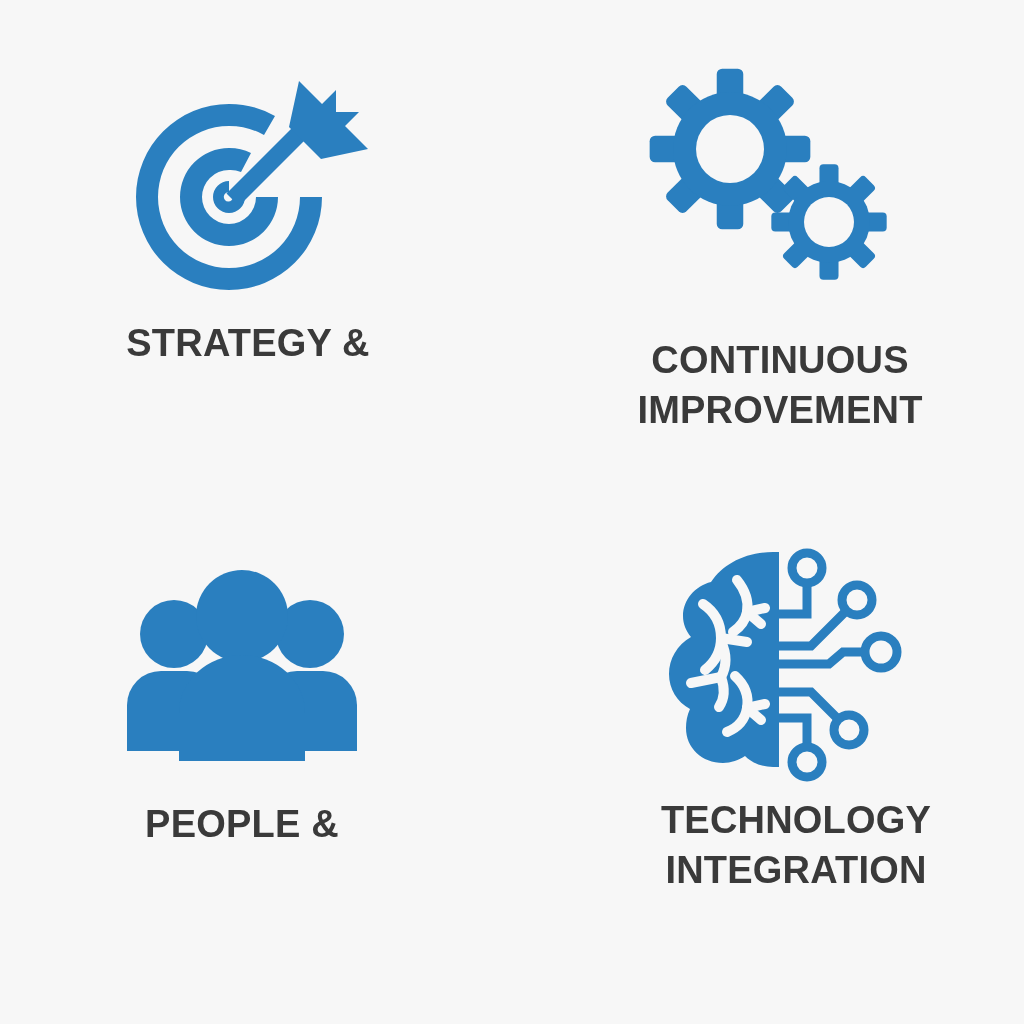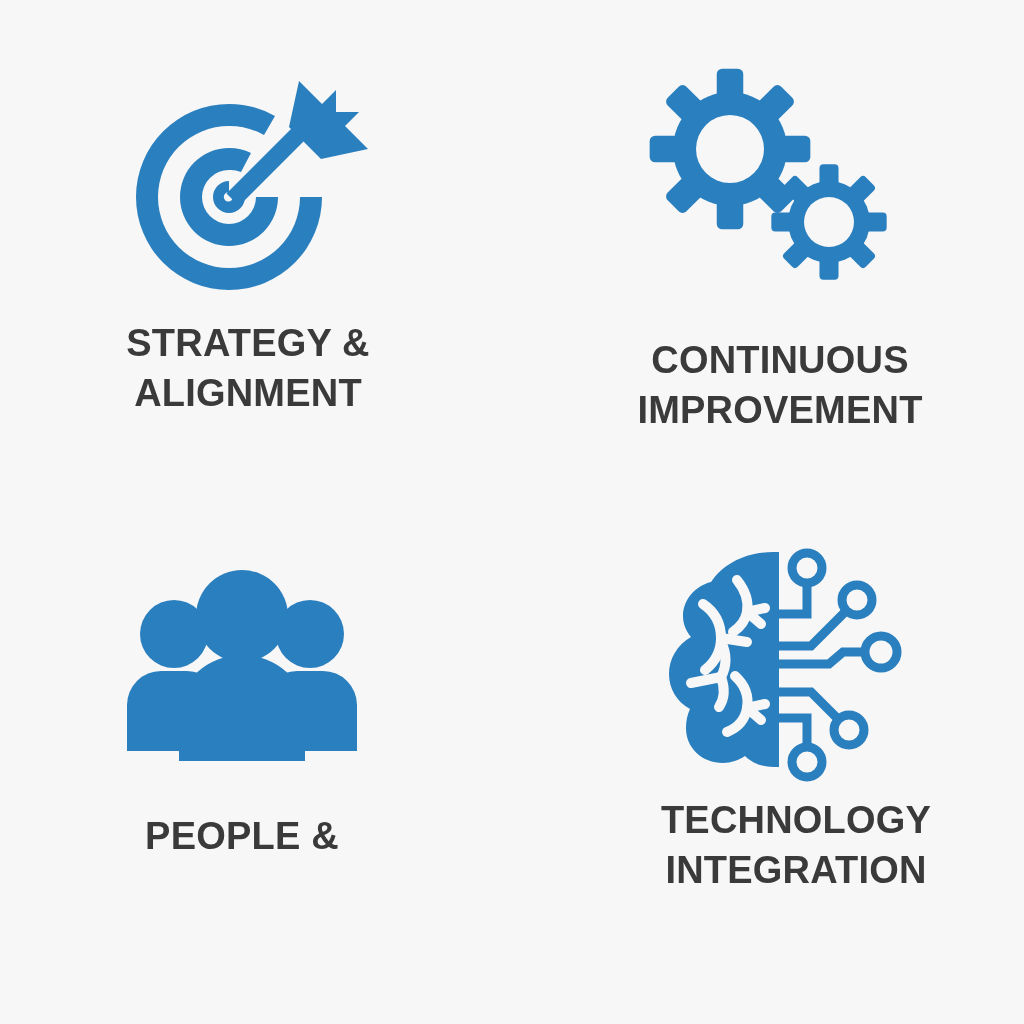--- a/index.html
+++ b/index.html
@@ -72,21 +72,21 @@
     letter-spacing: 0.2px;
     text-transform: uppercase;
     font-family: "Liberation Sans", "DejaVu Sans", sans-serif;
     white-space: nowrap;
   }
   .label .l2 { display: block; }
 
   
   #cell-strategy .label { margin-top: 6px; }
   #cell-improvement .label { margin-top: 8px; }
-  #cell-people .label { margin-top: 34px; }
+  #cell-people .label { margin-top: 22px; }
   #cell-technology .label { margin-top: 18px; margin-left: 32px; }
 
   #cell-strategy .icon-wrap   { transform: translate(-8px, 0); }
   #cell-improvement .icon-wrap{ transform: translate(6px, -6px); }
   #cell-people .icon-wrap     { transform: translate(-14px, 6px); }
   #cell-technology .icon-wrap { transform: translate(10px, 4px); }
 
   #cell-strategy .label   { transform: translate(-8px, 0); }
   #cell-improvement .label{ transform: translate(12px, 0); margin-top: 23px; }
   #cell-people .label     { transform: translate(-14px, 0); }
@@ -143,21 +143,20 @@
                      L 222 59
                      L 245 82
                      L 198 92
                      L 166 60
                      Z"></path>
           </g>
         </svg>
       </div>
       <div class="label">
         <span class="l1">STRATEGY &amp;</span>
-        <span class="l2">ALIGNMENT</span>
       </div>
     </div>
 
     <div class="cell r1" id="cell-improvement">
       <div class="icon-wrap">
         <svg width="260" height="225" viewBox="0 0 260 225" role="img" aria-label="two gears">
           <defs>
 
             <g id="gearShape">
 

